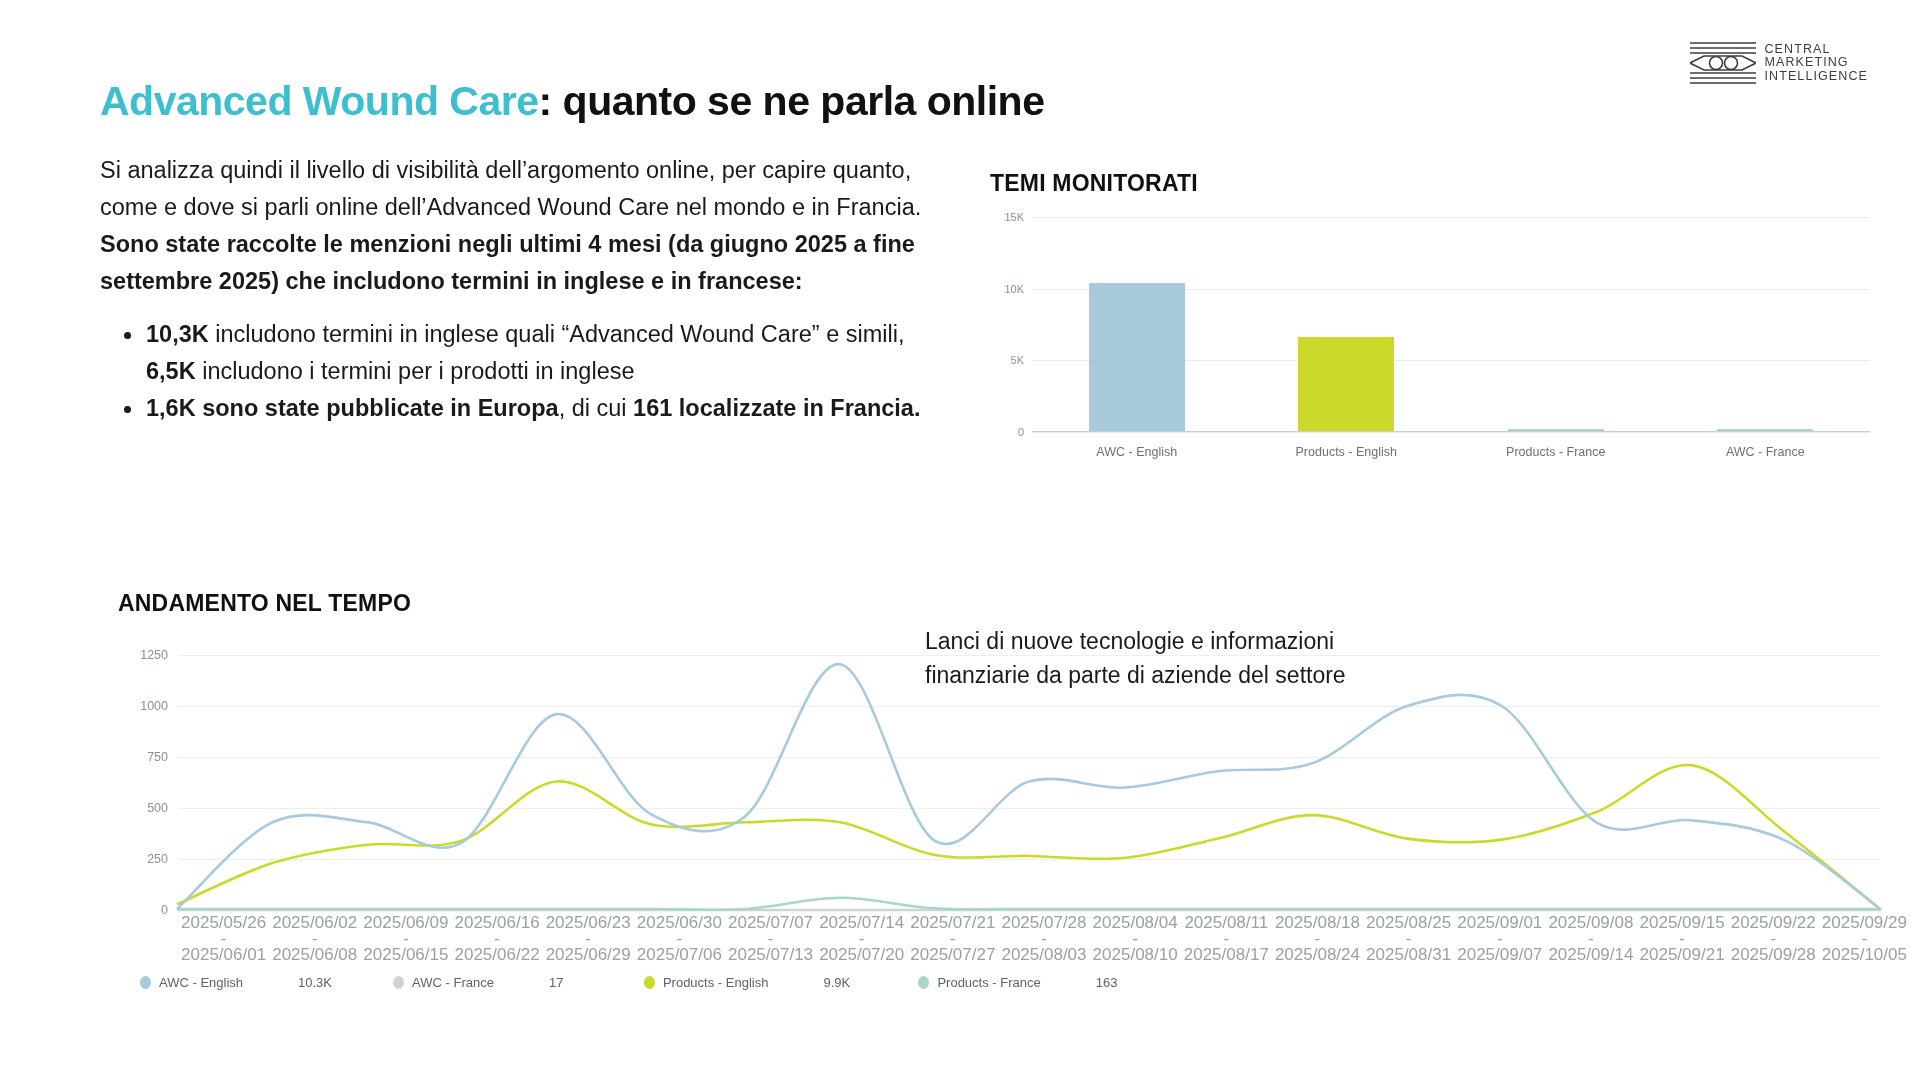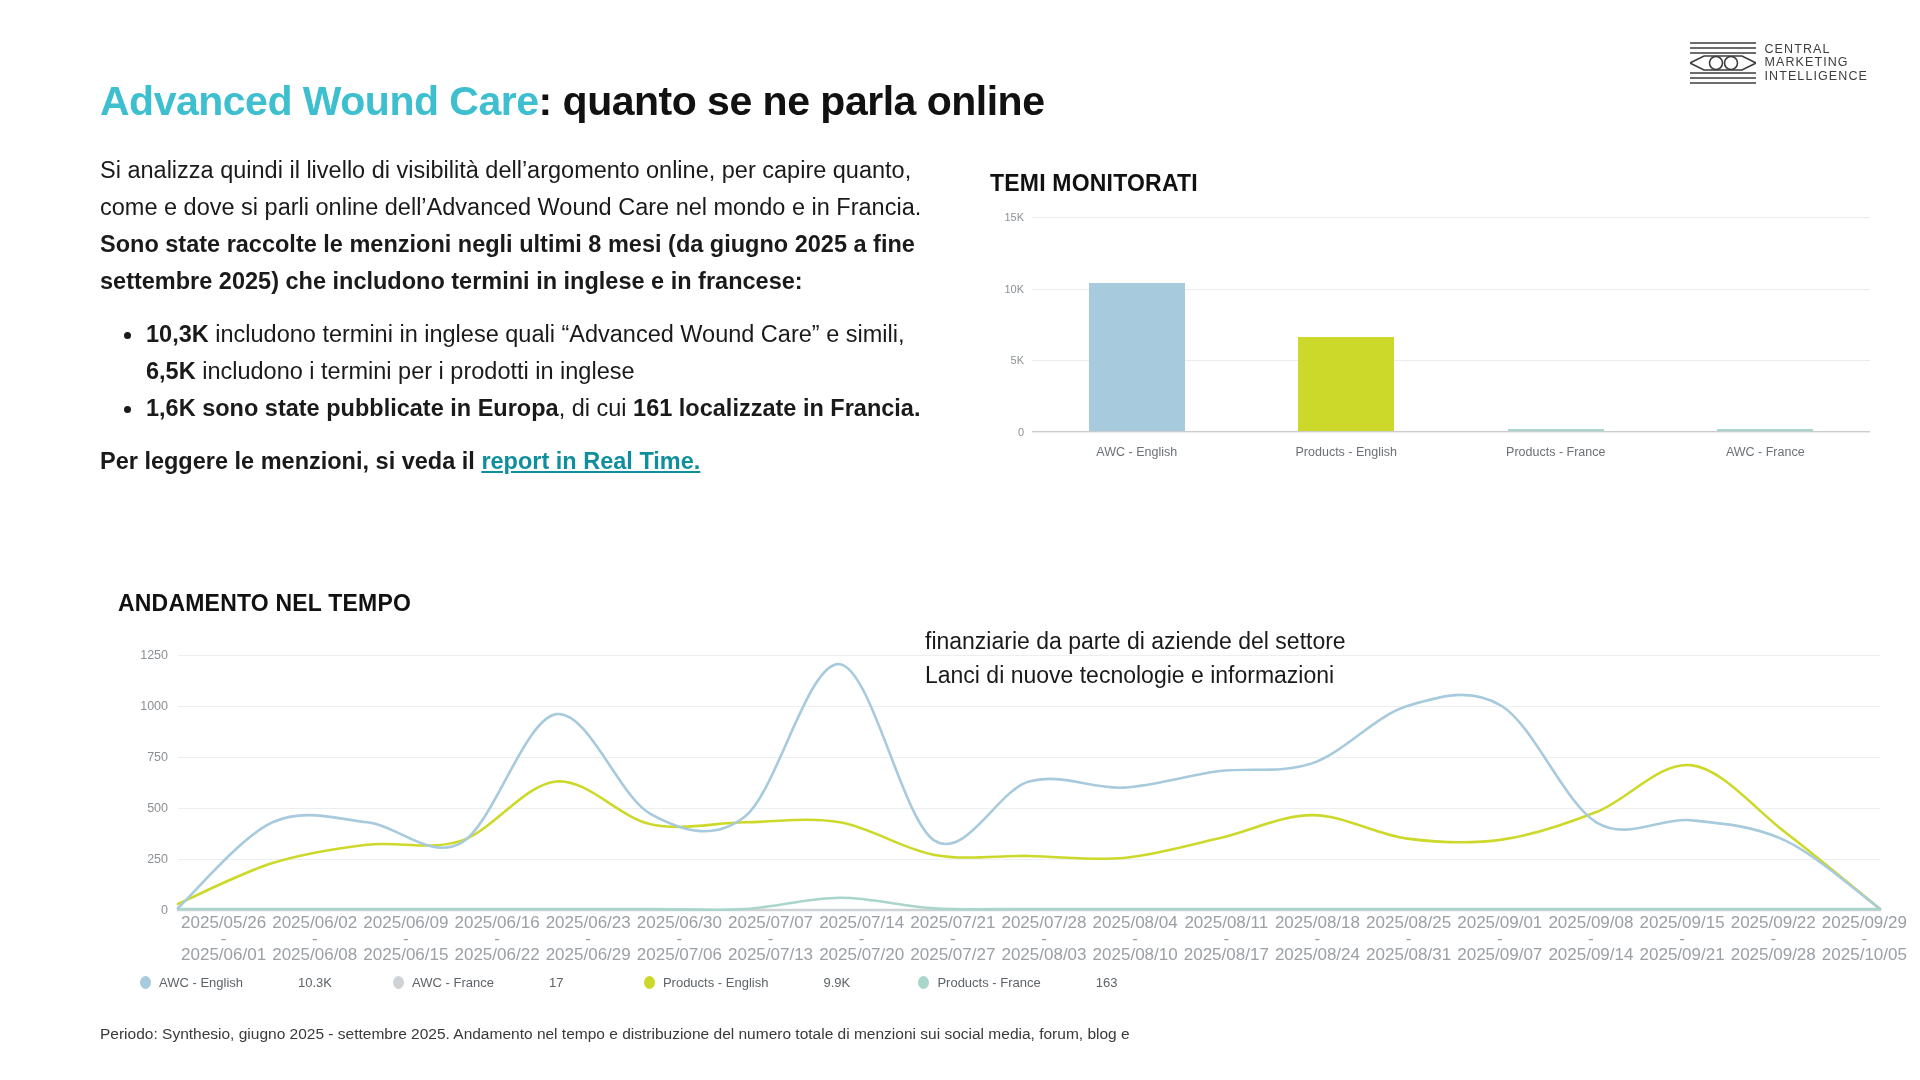--- a/index.html
+++ b/index.html
@@ -90,33 +90,30 @@
     <div>INTELLIGENCE</div>
   </div>
 </div>
 
 <div class="title">
   <span class="hl">Advanced Wound Care</span><span class="rest">: quanto se ne parla online</span>
 </div>
 
 <div class="left-col">
   <p>
-    <span>Si analizza quindi il livello di visibilità dell’argomento online, per capire quanto, come e dove si parli online dell’Advanced Wound Care nel mondo e in Francia. </span><b>Sono state raccolte le menzioni negli ultimi 8 mesi (da giugno 2025 a fine settembre 2025) che includono termini in inglese e in francese:</b>
+    <span>Si analizza quindi il livello di visibilità dell’argomento online, per capire quanto, come e dove si parli online dell’Advanced Wound Care nel mondo e in Francia. </span><b>Sono state raccolte le menzioni negli ultimi 4 mesi (da giugno 2025 a fine settembre 2025) che includono termini in inglese e in francese:</b>
   </p>
   <ul class="bullets">
     <li>
       <b>10,3K</b><span> includono termini in inglese quali “Advanced Wound Care” e simili, </span><b>6,5K</b><span> includono i termini per i prodotti in inglese</span>
     </li>
     <li>
       <b>1,6K sono state pubblicate in Europa</b><span>, di cui </span><b>161</b><b> localizzate in Francia.</b>
     </li>
   </ul>
-  <p>
-    <b>Per leggere le menzioni, si veda il </b><a class="link" href="#">report in Real Time.</a>
-  </p>
 </div>
 
 <div class="bar-panel">
   <div class="panel-title">TEMI MONITORATI</div>
   <div class="bar-plot">
     <div id="bar-grid-host">
         <div class="bar-grid" style="top: 215px;"></div>
         <div class="bar-ylab" style="top: 215px;">0</div>
         <div class="bar-grid" style="top: 143.333px;"></div>
         <div class="bar-ylab" style="top: 143.333px;">5K</div>
@@ -141,22 +138,22 @@
         <div class="bar-slot">
           <div class="bar" style="height: 2px; background: rgb(169, 213, 203);"></div>
           <div class="bar-xlab">AWC - France</div>
         </div>
       </div>
   </div>
 </div>
 
 <div class="line-title">ANDAMENTO NEL TEMPO</div>
 <div class="annot">
+  <div>Lanci di nuove tecnologie e informazioni</div>
   <div>finanziarie da parte di aziende del settore</div>
-  <div>Lanci di nuove tecnologie e informazioni</div>
 </div>
 
 <div class="line-wrap">
   <div class="line-plot">
     <div id="line-grid-host">
         <div class="lgrid zero" style="top: 255px;"></div>
         <div class="lylab" style="top: 255px;">0</div>
         <div class="lgrid" style="top: 204px;"></div>
         <div class="lylab" style="top: 204px;">250</div>
         <div class="lgrid" style="top: 153px;"></div>
@@ -215,14 +212,13 @@
       <span class="lg-val">9.9K</span>
     </div>
     <div class="lg-item">
       <span class="lg-dot" style="background: rgb(169, 213, 203);"></span>
       <span>Products - France</span>
       <span class="lg-val">163</span>
     </div>
   </div>
 
 <div class="footer">
-  <div>Periodo: Synthesio, giugno 2025 - settembre 2025. Andamento nel tempo e distribuzione del numero totale di menzioni sui social media, forum, blog e</div>
 </div>
 
 </body></html>

